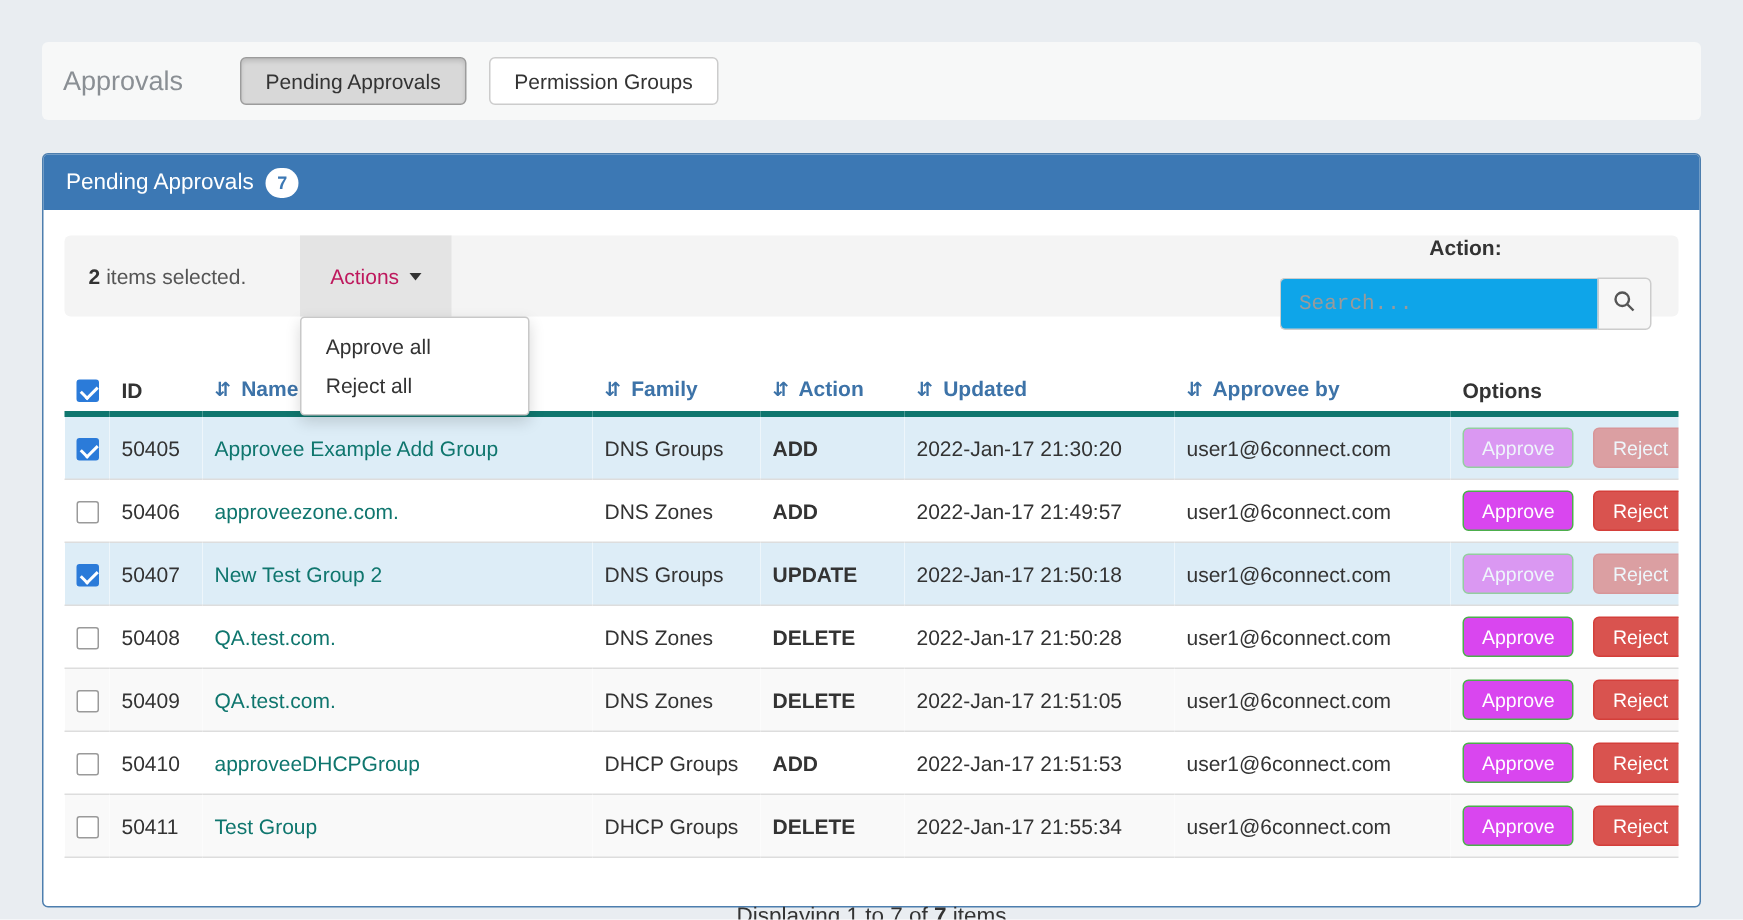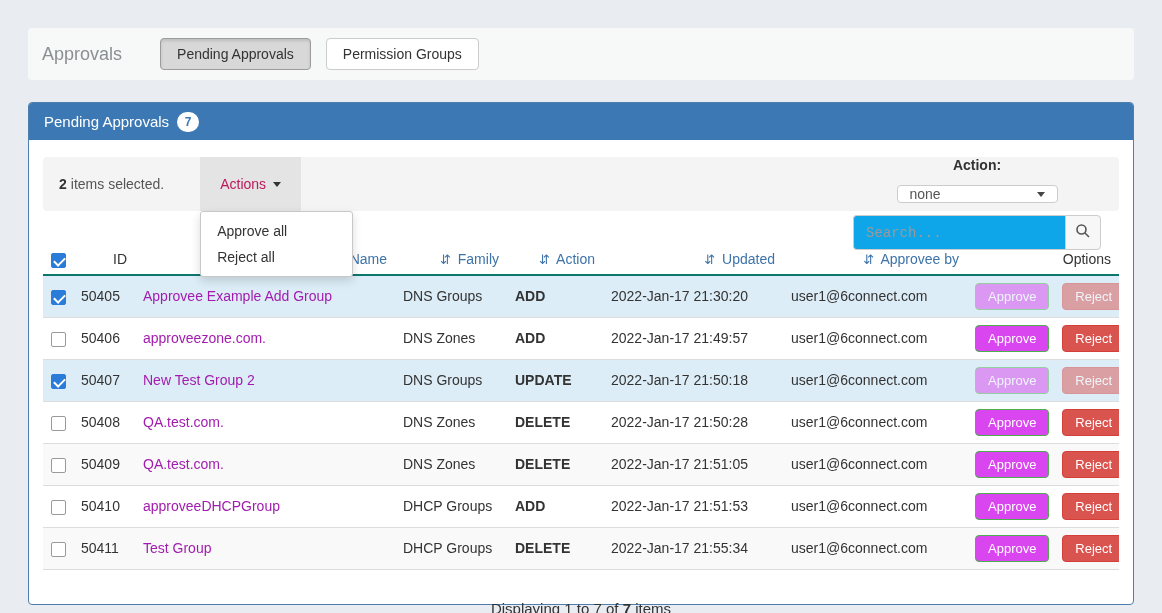--- a/index.html
+++ b/index.html
@@ -96,34 +96,34 @@
   .search-input::placeholder { color:#9a9a9a; }
   .search-btn {
     width:36px; height:35px; border:1px solid #ccc;
     border-radius:0 4px 4px 0; background:#f7f7f7; cursor:pointer;
     display:flex; align-items:center; justify-content:center;
   }
 
   
   table.approvals { width:100%; border-collapse:collapse; margin-top:34px; table-layout:fixed; }
   .approvals th {
-    text-align:right; font-size:14px; font-weight:normal; color:#333;
-    padding:6px 8px; border-bottom:2px solid #0f766e; white-space:nowrap;
+    text-align:left; font-size:14px; font-weight:bold; color:#333;
+    padding:6px 8px; border-bottom:4px solid #0f766e; white-space:nowrap;
     overflow:hidden;
   }
   .approvals th.sortable { color:#3d73a8; cursor:pointer; }
   .sort-icon { font-family:"DejaVu Sans",sans-serif; font-size:13px; margin-right:3px; }
   .approvals td {
     font-size:14px; color:#333; padding:7px 8px;
     border-bottom:1px solid #ddd; white-space:nowrap; overflow:hidden;
     height:33px; vertical-align:middle;
   }
   .approvals tbody tr:nth-child(odd) { background:#f9f9f9; }
   .approvals tbody tr.selected { background:#ddedf7; }
-  .name-link { color:#a21caf; text-decoration:none; cursor:pointer; }
+  .name-link { color:#0f766e; text-decoration:none; cursor:pointer; }
   .cell-action { font-weight:bold; font-size:13px; }
 
   
   .cb {
     width:15px; height:15px; display:inline-block; border-radius:2px;
     border:1px solid #9a9a9a; background:#fff; cursor:pointer; position:relative;
     vertical-align:middle;
   }
   .cb.checked { background:#2b7bd9; border-color:#2b7bd9; }
   .cb.checked::after {
@@ -175,24 +175,20 @@
             <span class="caret-down"></span>
           </button>
           <div class="dropdown-menu">
             <div class="dropdown-item">Approve all</div>
             <div class="dropdown-item">Reject all</div>
           </div>
         </div>
 
         <div class="toolbar-right">
           <span class="action-label">Action:</span>
-          <div class="select-box">
-            <span>none</span>
-            <span class="caret-down"></span>
-          </div>
           <div class="search-group">
             <input class="search-input" type="text" placeholder="Search..." style="">
             <button class="search-btn">
               <span>
                 <svg width="16" height="16" viewBox="0 0 16 16">
                   <circle cx="6.5" cy="6.5" r="4.5" fill="none" stroke="#555" stroke-width="1.6"></circle>
                   <line x1="10" y1="10" x2="14" y2="14" stroke="#555" stroke-width="1.6"></line>
                 </svg>
               </span>
             </button>

